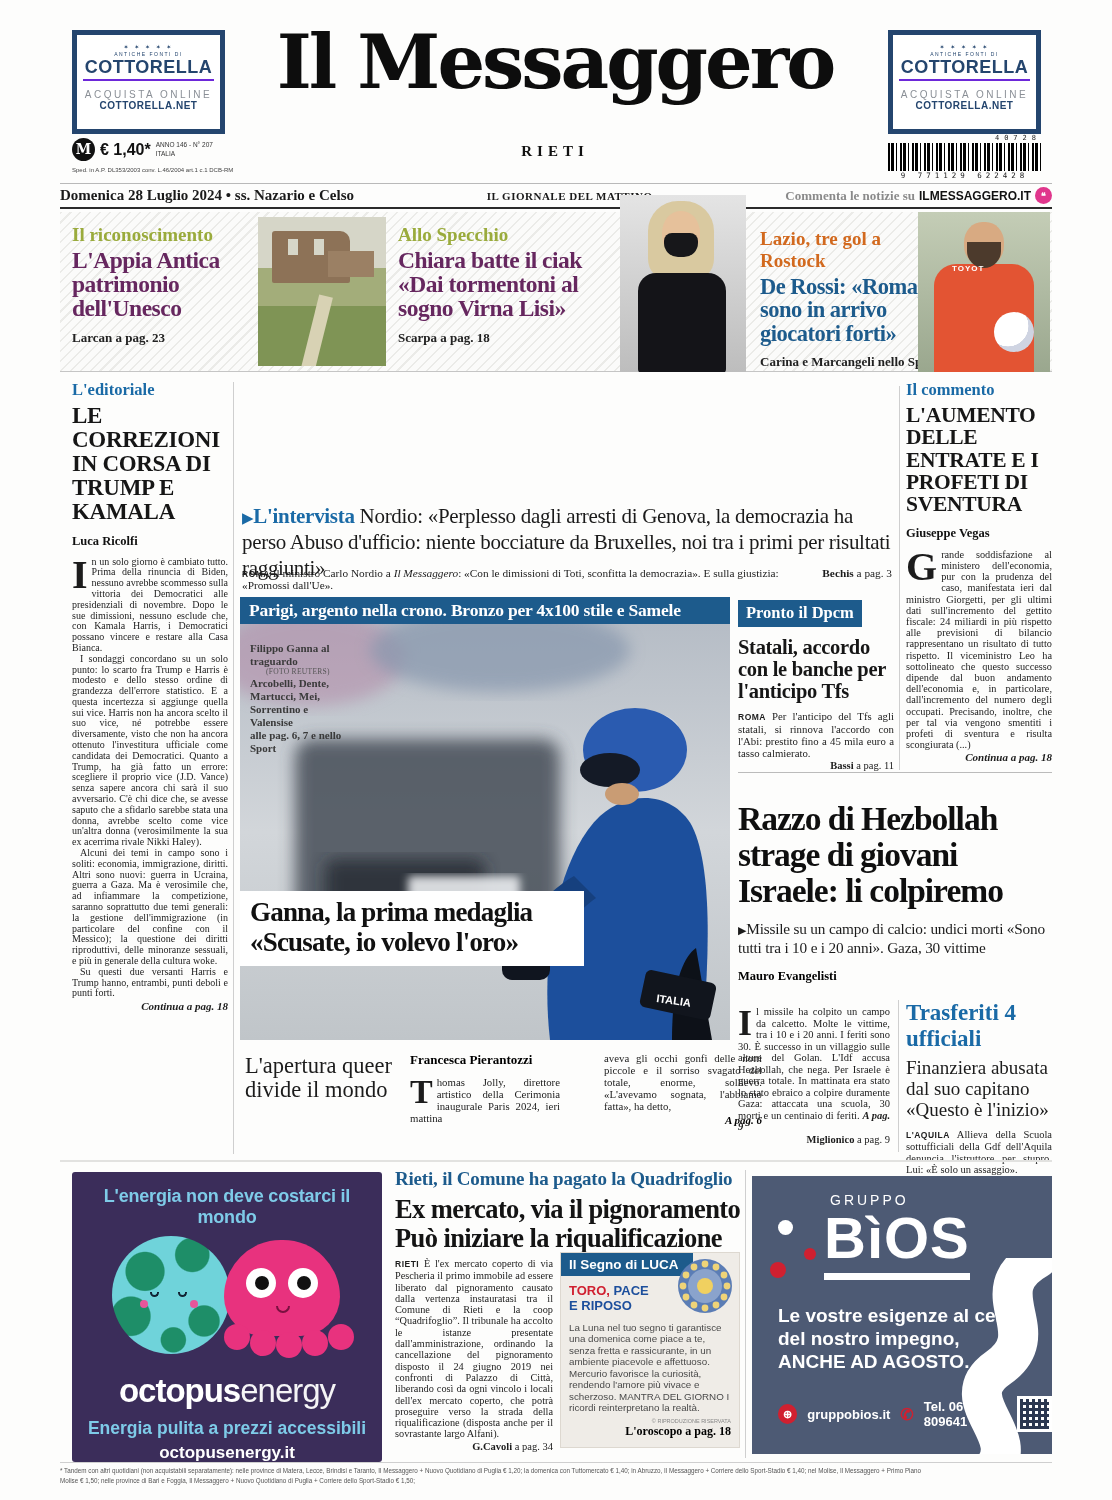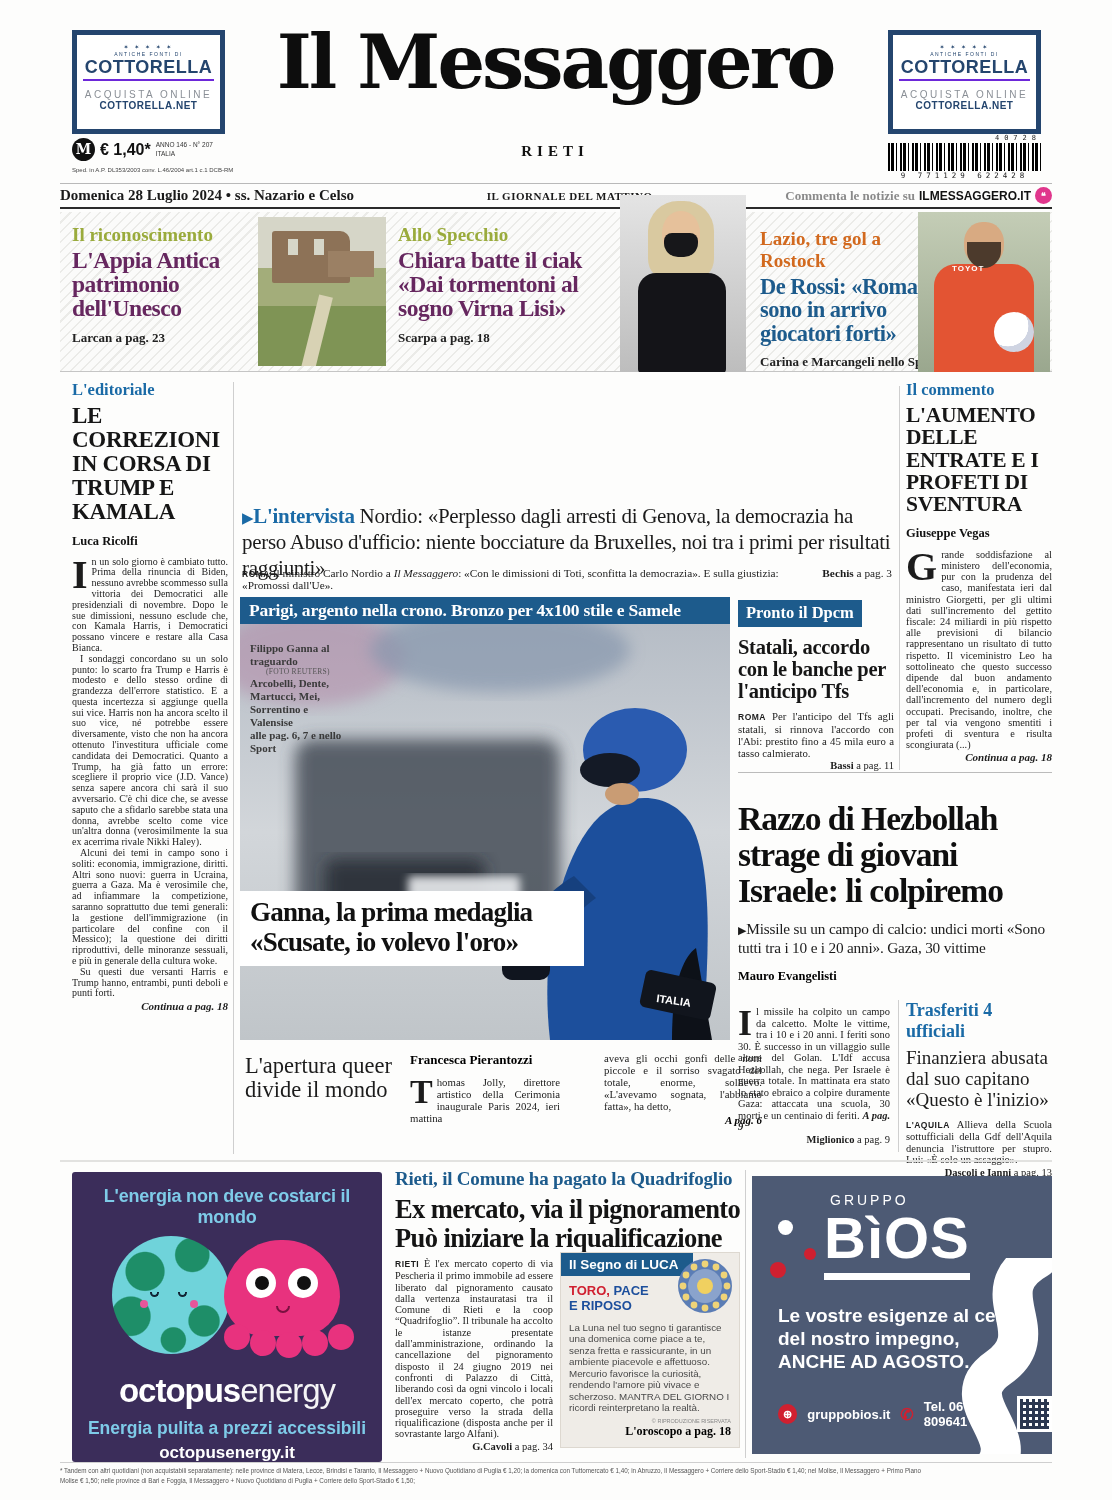--- a/index.html
+++ b/index.html
@@ -365,21 +365,21 @@
     <div class="bodytxt" style="font-size:10.5px; line-height:11.5px;">
       <p><span class="dropcap" style="font-size:36px; line-height:30px;">I</span><span>l missile ha colpito un campo da calcetto. Molte le vittime, tra i 10 e i 20 anni. I feriti sono 30. È successo in un villaggio sulle alture del Golan. L'Idf accusa Hezbollah, che nega. Per Israele è guerra totale. In mattinata era stato lo stato ebraico a colpire duramente Gaza: attaccata una scuola, 30 morti e un centinaio di feriti.</span>
       <i style="font-weight:bold;">A pag. 9</i></p>
       <div class="ref-right"><b>Miglionico</b><span style="font-weight:normal;"> a pag. 9</span></div>
     </div>
   </div>
 
   <div class="vline" style="left:898px; top:1000px; height:152px;"></div>
 
   <div class="abs" style="left:906px; top:1000px; width:146px;">
-    <div class="kicker-blue" style="font-size:18px;">Trasferiti 4 ufficiali</div>
+    <div class="kicker-blue" style="font-size:23px;">Trasferiti 4 ufficiali</div>
     <div style="font-size:19px; color:#1c1c1c; line-height:1.1; margin:6px 0 8px;">Finanziera abusata dal suo capitano «Questo è l'inizio»</div>
     <div class="bodytxt" style="font-size:10.5px; line-height:11.5px;">
       <p><span class="dl">L'AQUILA</span> <span>Allieva della Scuola sottufficiali della Gdf dell'Aquila denuncia l'istruttore per stupro. Lui: «È solo un assaggio».</span></p>
       <div class="ref-right"><b>Dascoli e Ianni</b><span style="font-weight:normal;"> a pag. 13</span></div>
     </div>
   </div>
 
   <div class="abs" style="left:906px; top:380px; width:146px;">
     <div class="kicker-blue">Il commento</div>
     <div class="col-head" style="font-size:21.5px;">L'AUMENTO DELLE ENTRATE E I PROFETI DI SVENTURA</div>

